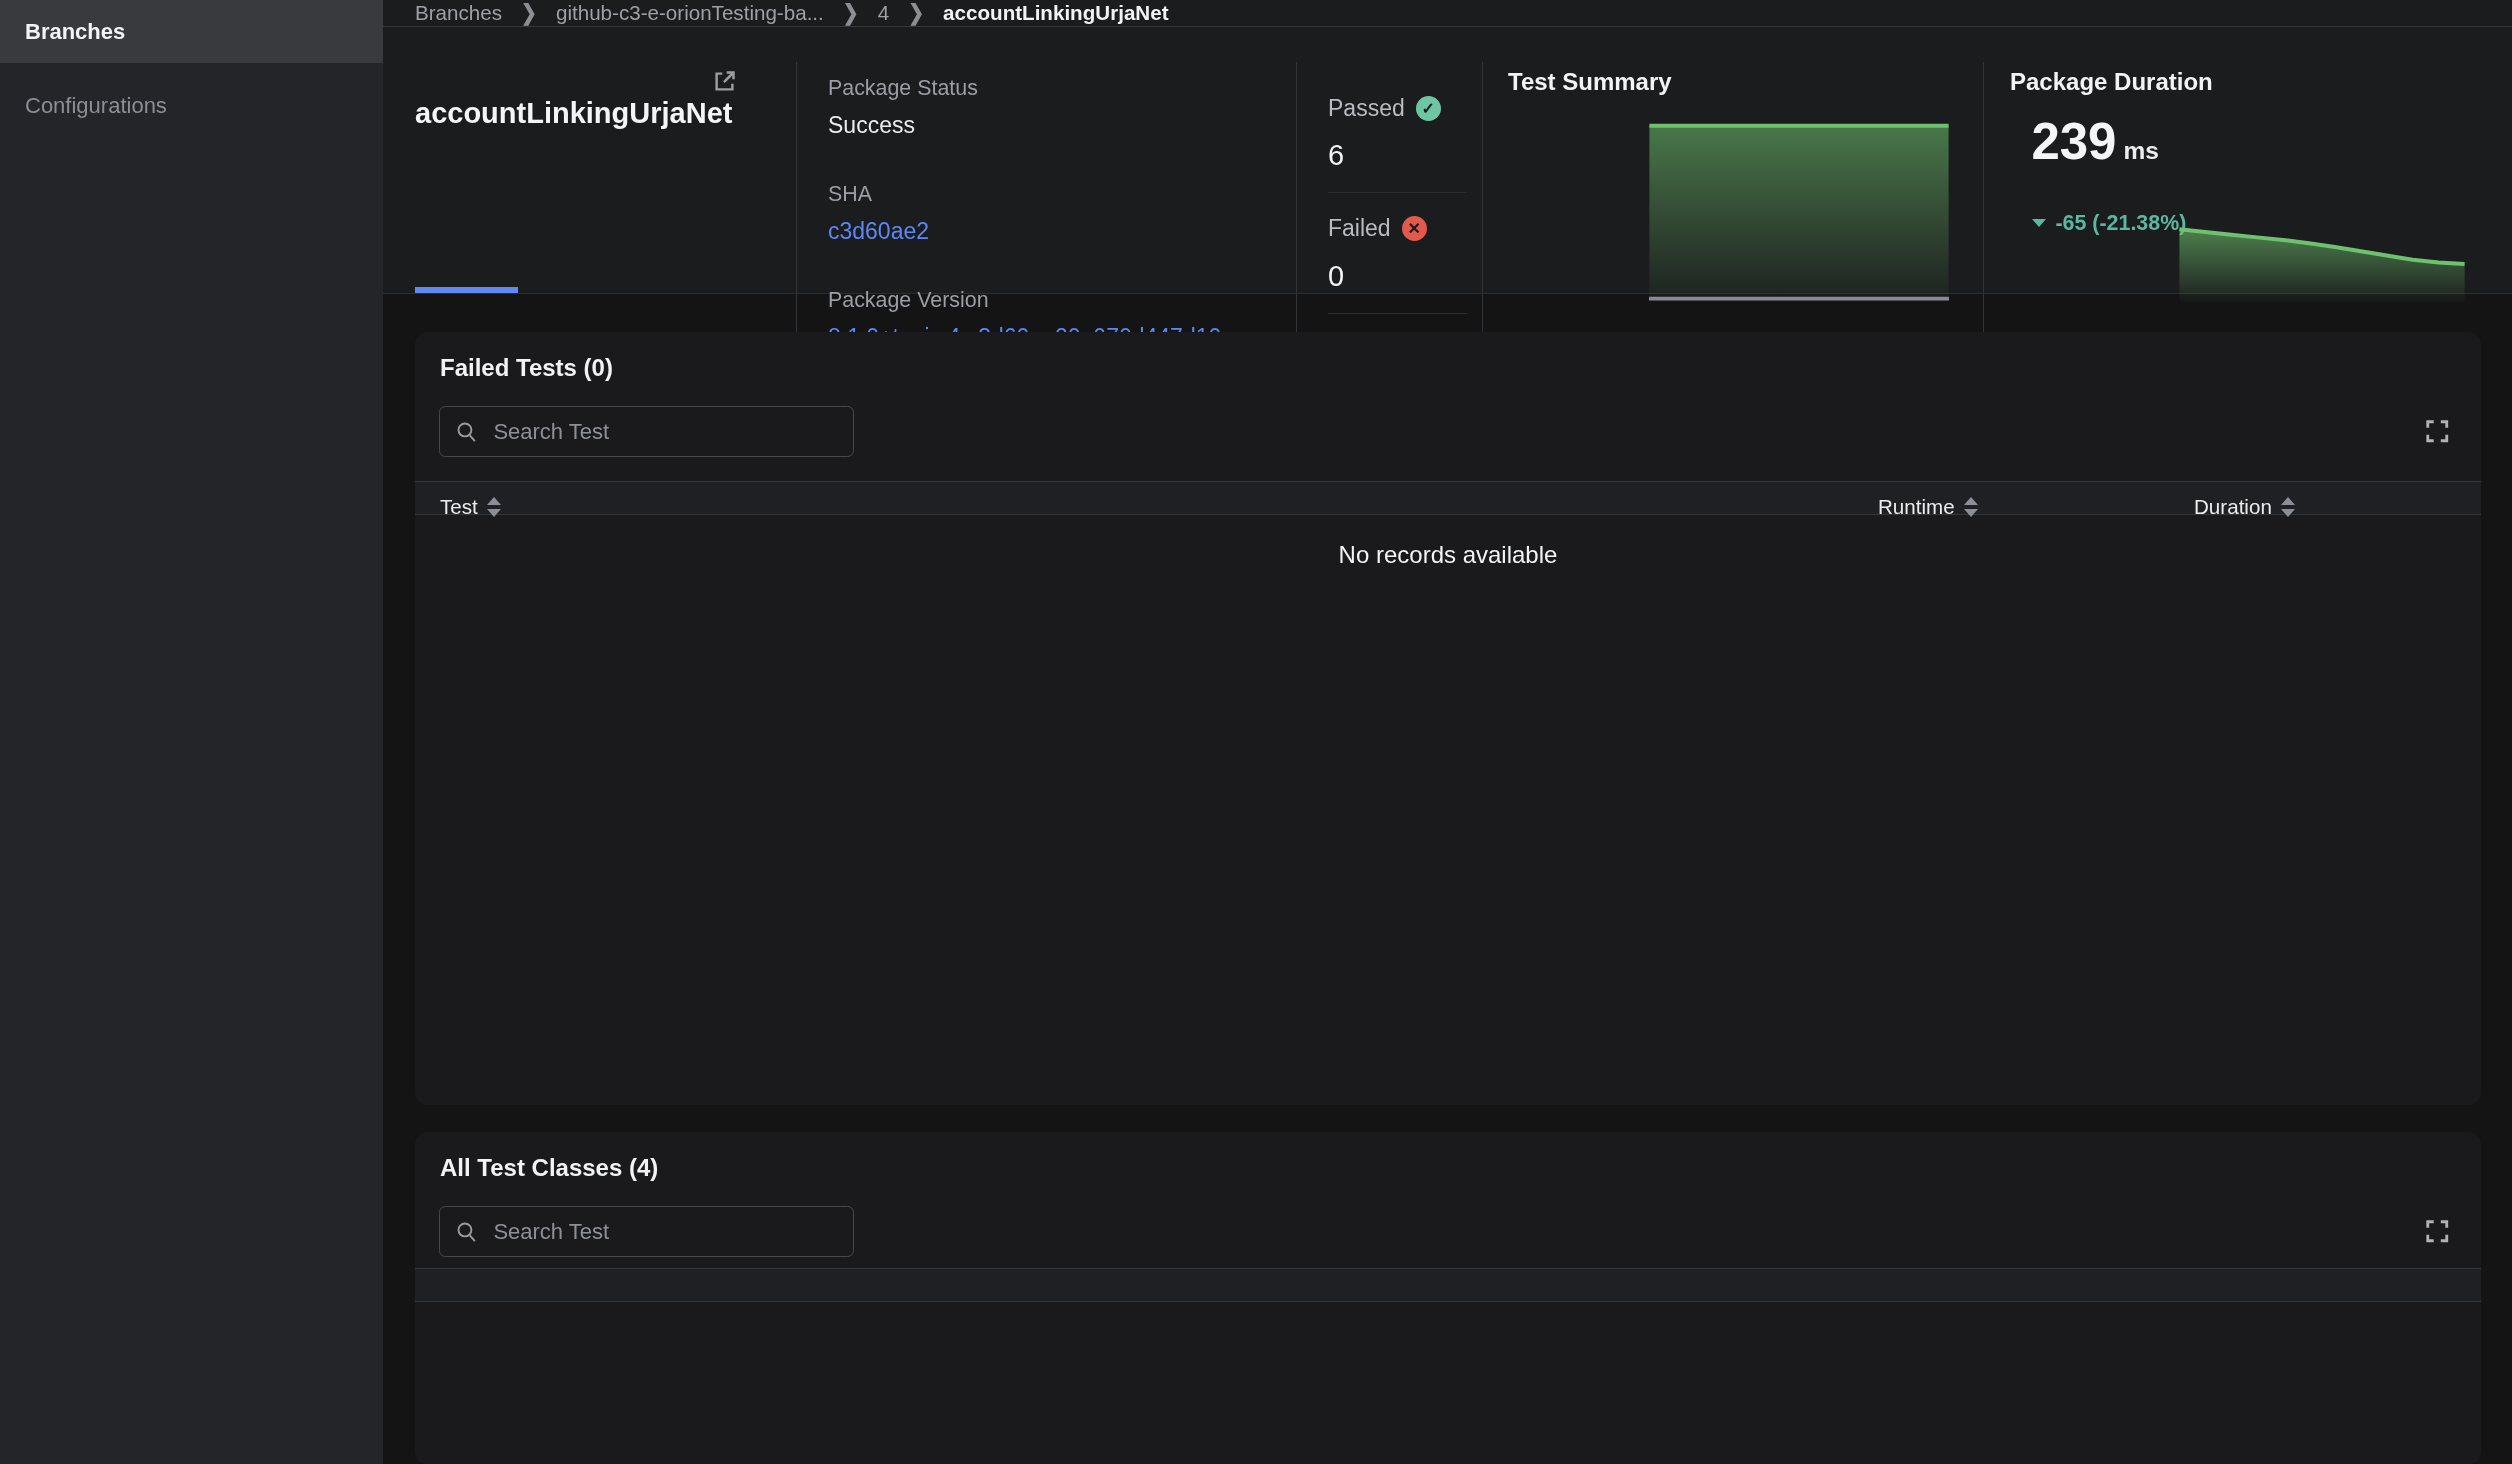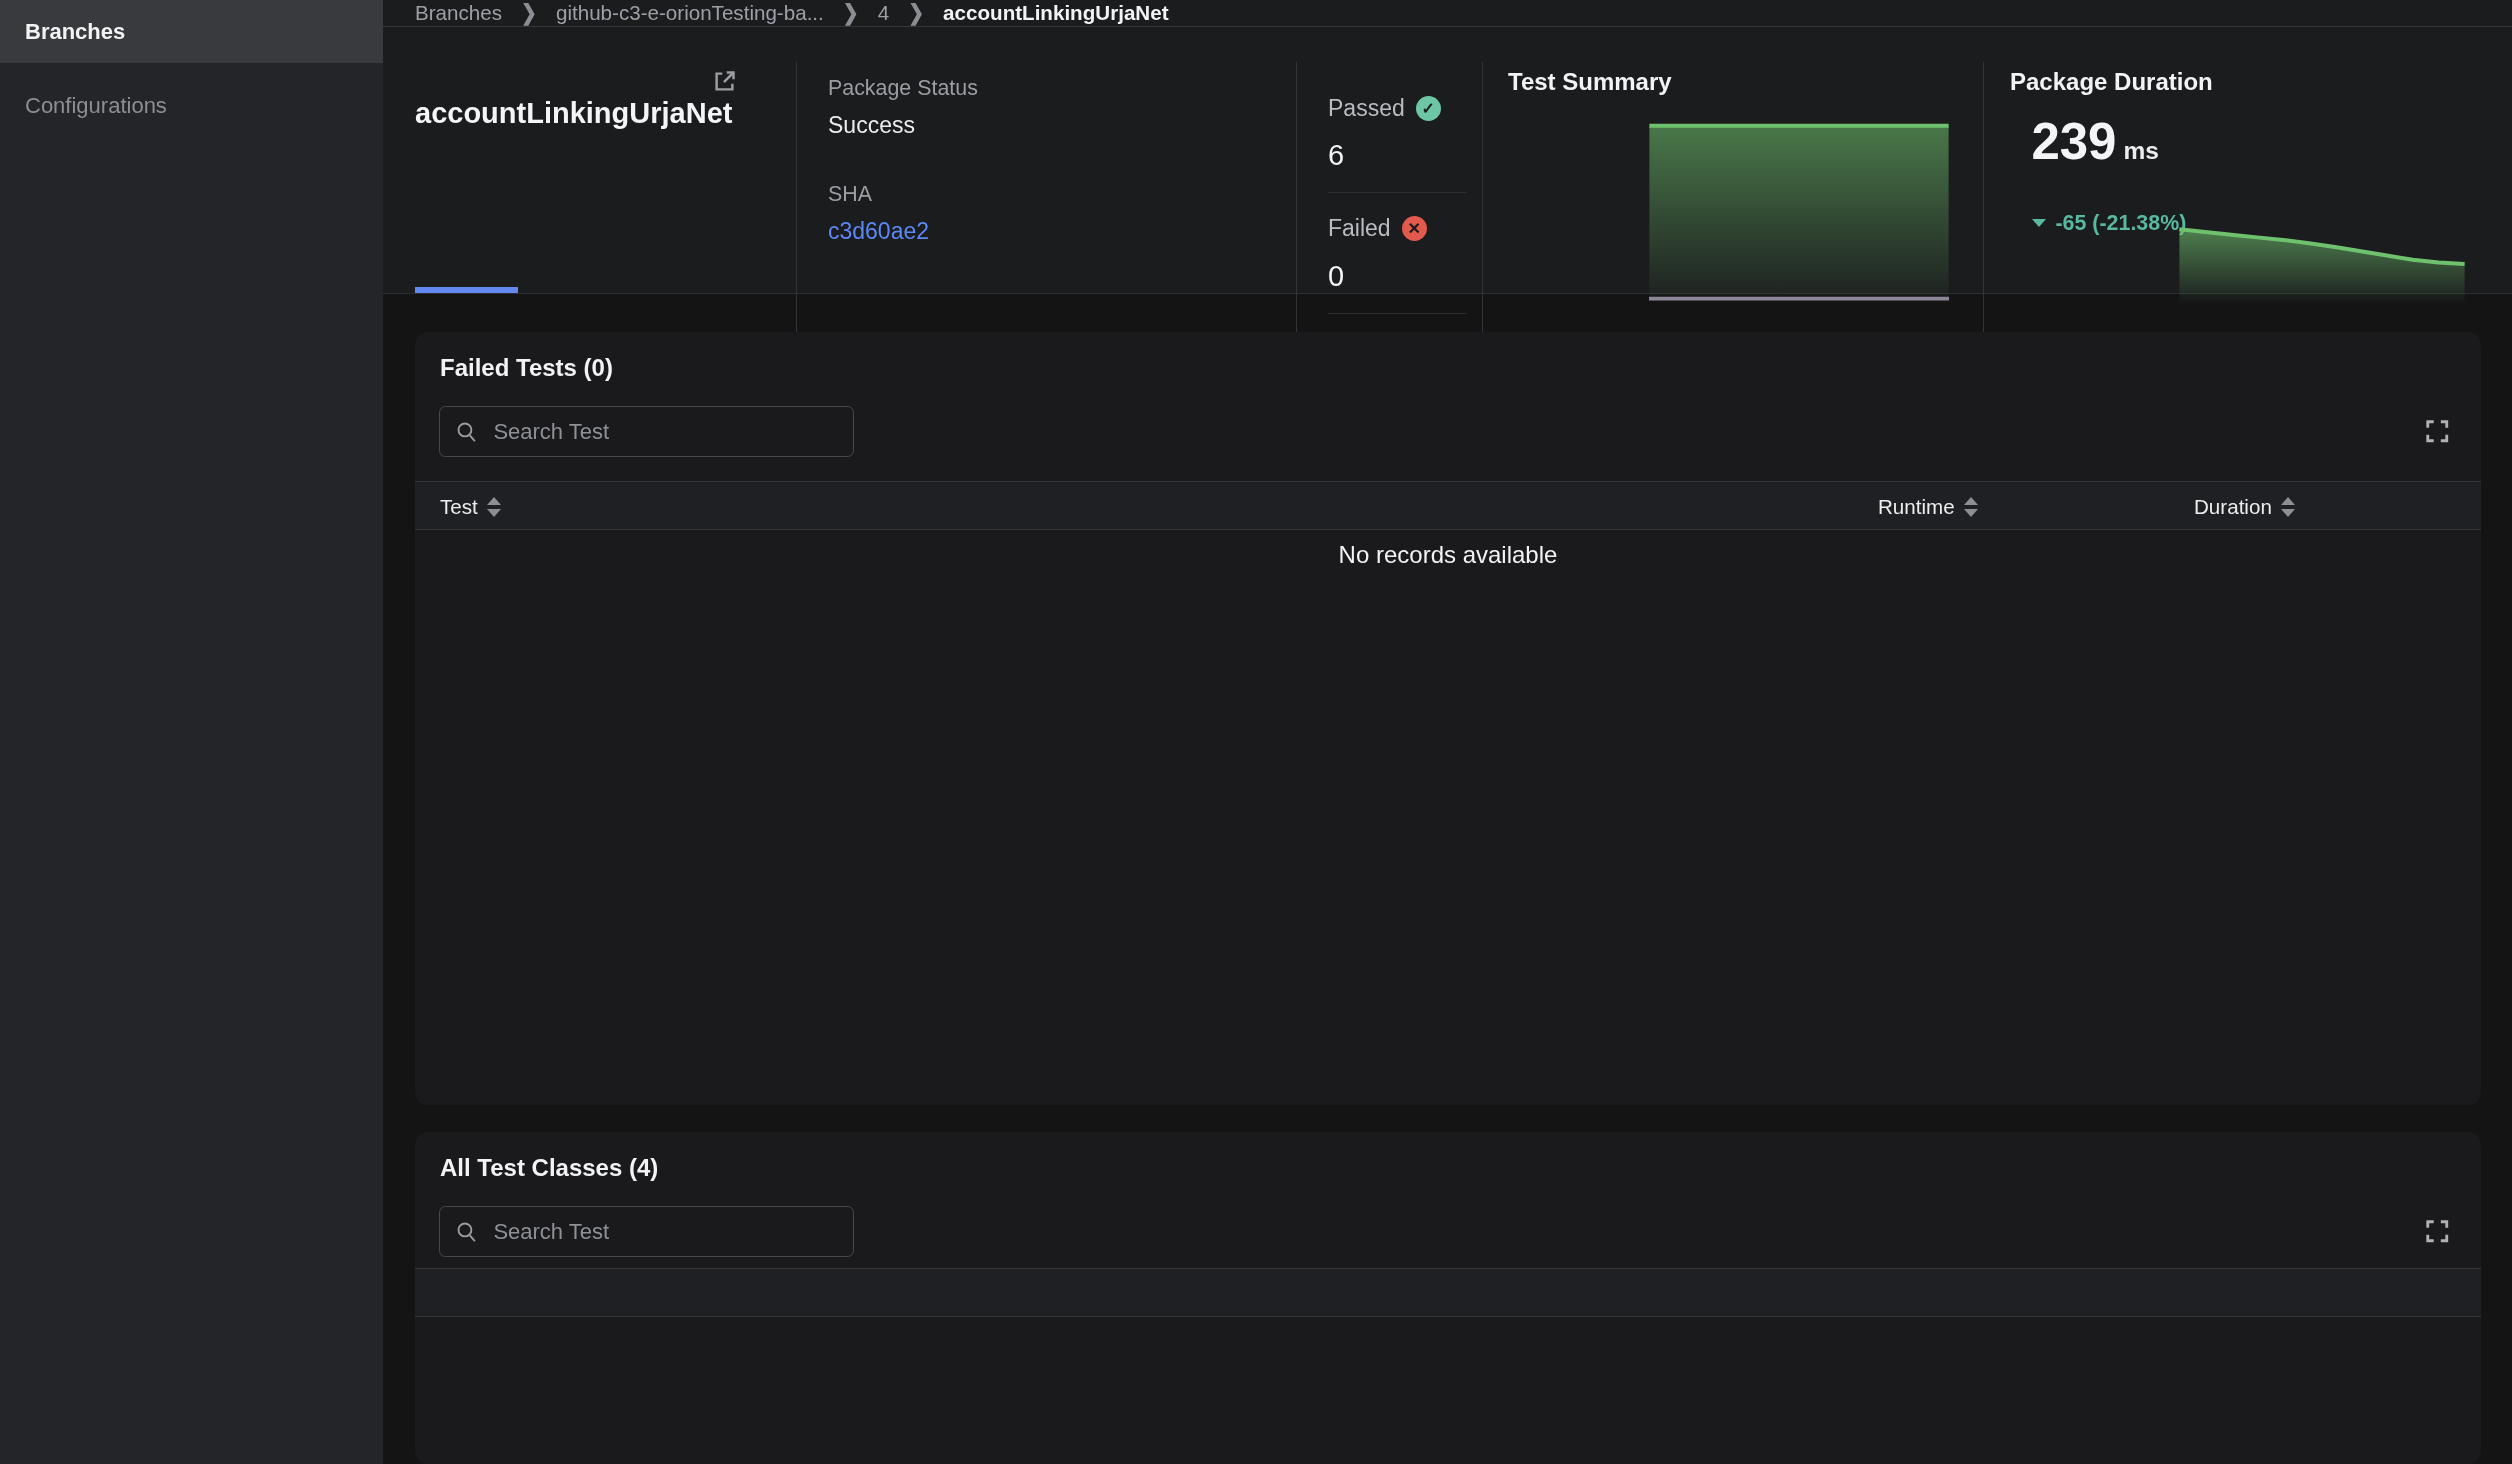--- a/index.html
+++ b/index.html
@@ -87,21 +87,21 @@
   .panel-1 { height:773px; margin-bottom:27px; }
   .panel-2 { height:332px; }
   .panel-title { position:absolute; left:25px; top:22px; color:#f2f3f4; font-size:24px; font-weight:bold; }
   .search-box { position:absolute; left:24px; top:74px; width:415px; height:51px;
                 border:1.6px solid #47484c; border-radius:6.3px; background:transparent;
                 display:flex; align-items:center; padding:0 14.2px; gap:14.2px; }
   .search-input { flex:1; background:transparent; border:none; outline:none; color:#dfe0e2;
                   font-size:22px; font-family:"Liberation Sans", sans-serif; }
   .search-input::placeholder { color:#8d9096; }
   .expand-btn { position:absolute; right:30px; top:85px; cursor:pointer; }
-  .table-head { position:absolute; left:0; top:149px; width:100%; height:49px; background:#1f2023;
+  .table-head { position:absolute; left:0; top:149px; width:100%; height:34px; background:#1f2023;
                 border-top:0.8px solid #35363a; border-bottom:0.8px solid #35363a; }
   .th { position:absolute; top:0; height:49px; display:flex; align-items:center; gap:9.5px;
         color:#eceded; font-size:20.6px; cursor:pointer; }
   .th-test { left:25px; } .th-runtime { left:1463px; } .th-duration { left:1779px; }
   .sort { display:inline-flex; flex-direction:column; gap:4px; }
   .sort i { display:block; width:0; height:0; border-left:7.1px solid transparent; border-right:7.1px solid transparent; }
   .sort .up { border-bottom:8px solid #8b8e94; }
   .sort .down { border-top:8px solid #8b8e94; }
   .empty-msg { position:absolute; left:0; top:209px; width:100%; text-align:center;
                color:#f2f3f4; font-size:24px; }
@@ -159,20 +159,24 @@
       <div class="tab-underline"></div>
 
       <div class="hero-col" style="left:445px; top:49px;">
         <div class="pkg-group">
           <div class="pkg-label">Package Status</div>
           <div class="pkg-value">Success</div>
         </div>
         <div class="pkg-group">
           <div class="pkg-label">SHA</div>
           <div class="pkg-value link">c3d60ae2</div>
+        </div>
+        <div class="pkg-group">
+          <div class="pkg-label">Package Version</div>
+          <div class="pkg-value link">8.1.0+topic.4.c3d60ae20e070d447d10...</div>
         </div>
       </div>
 
       <div class="hero-col" style="left:945px; top:68px;">
         <div class="count-group">
           <div class="count-head">
             <span class="count-label">Passed</span>
             <span class="badge pass">✓</span>
           </div>
           <div class="count-value">6</div>

